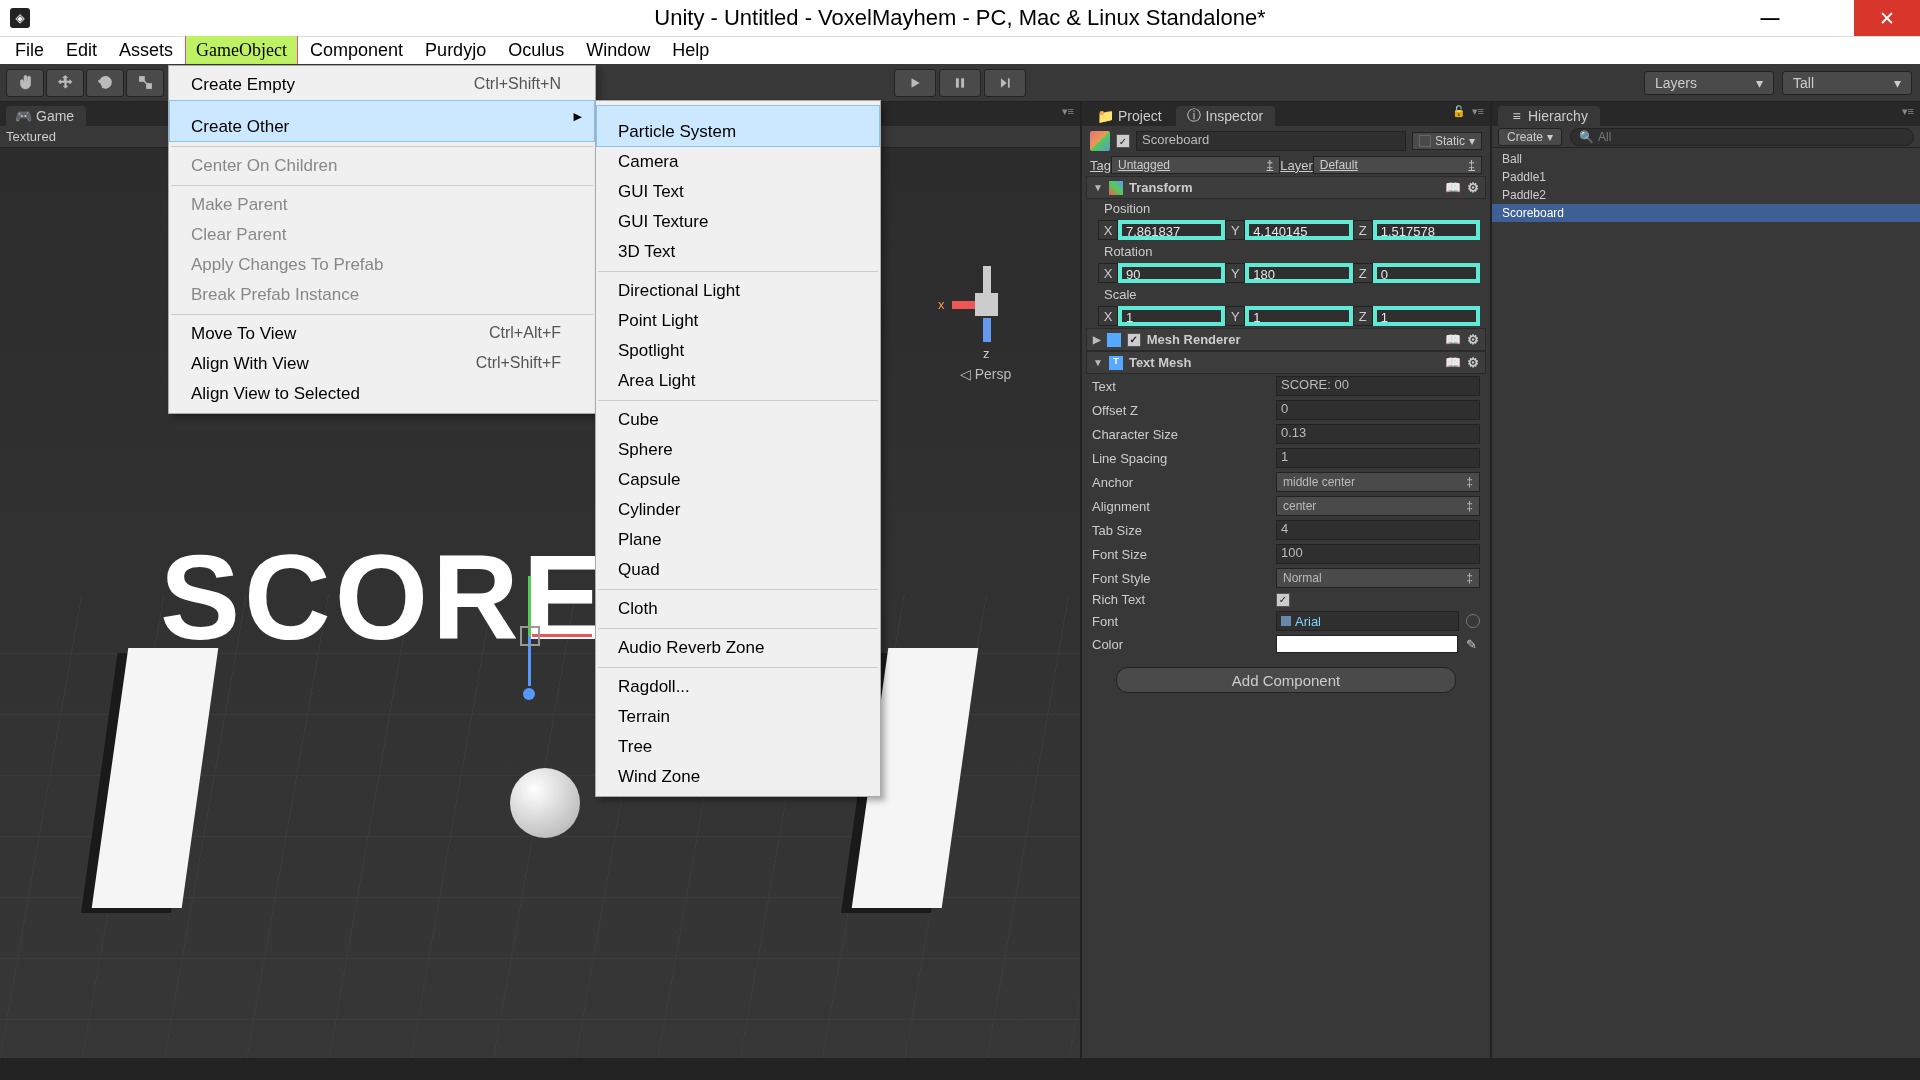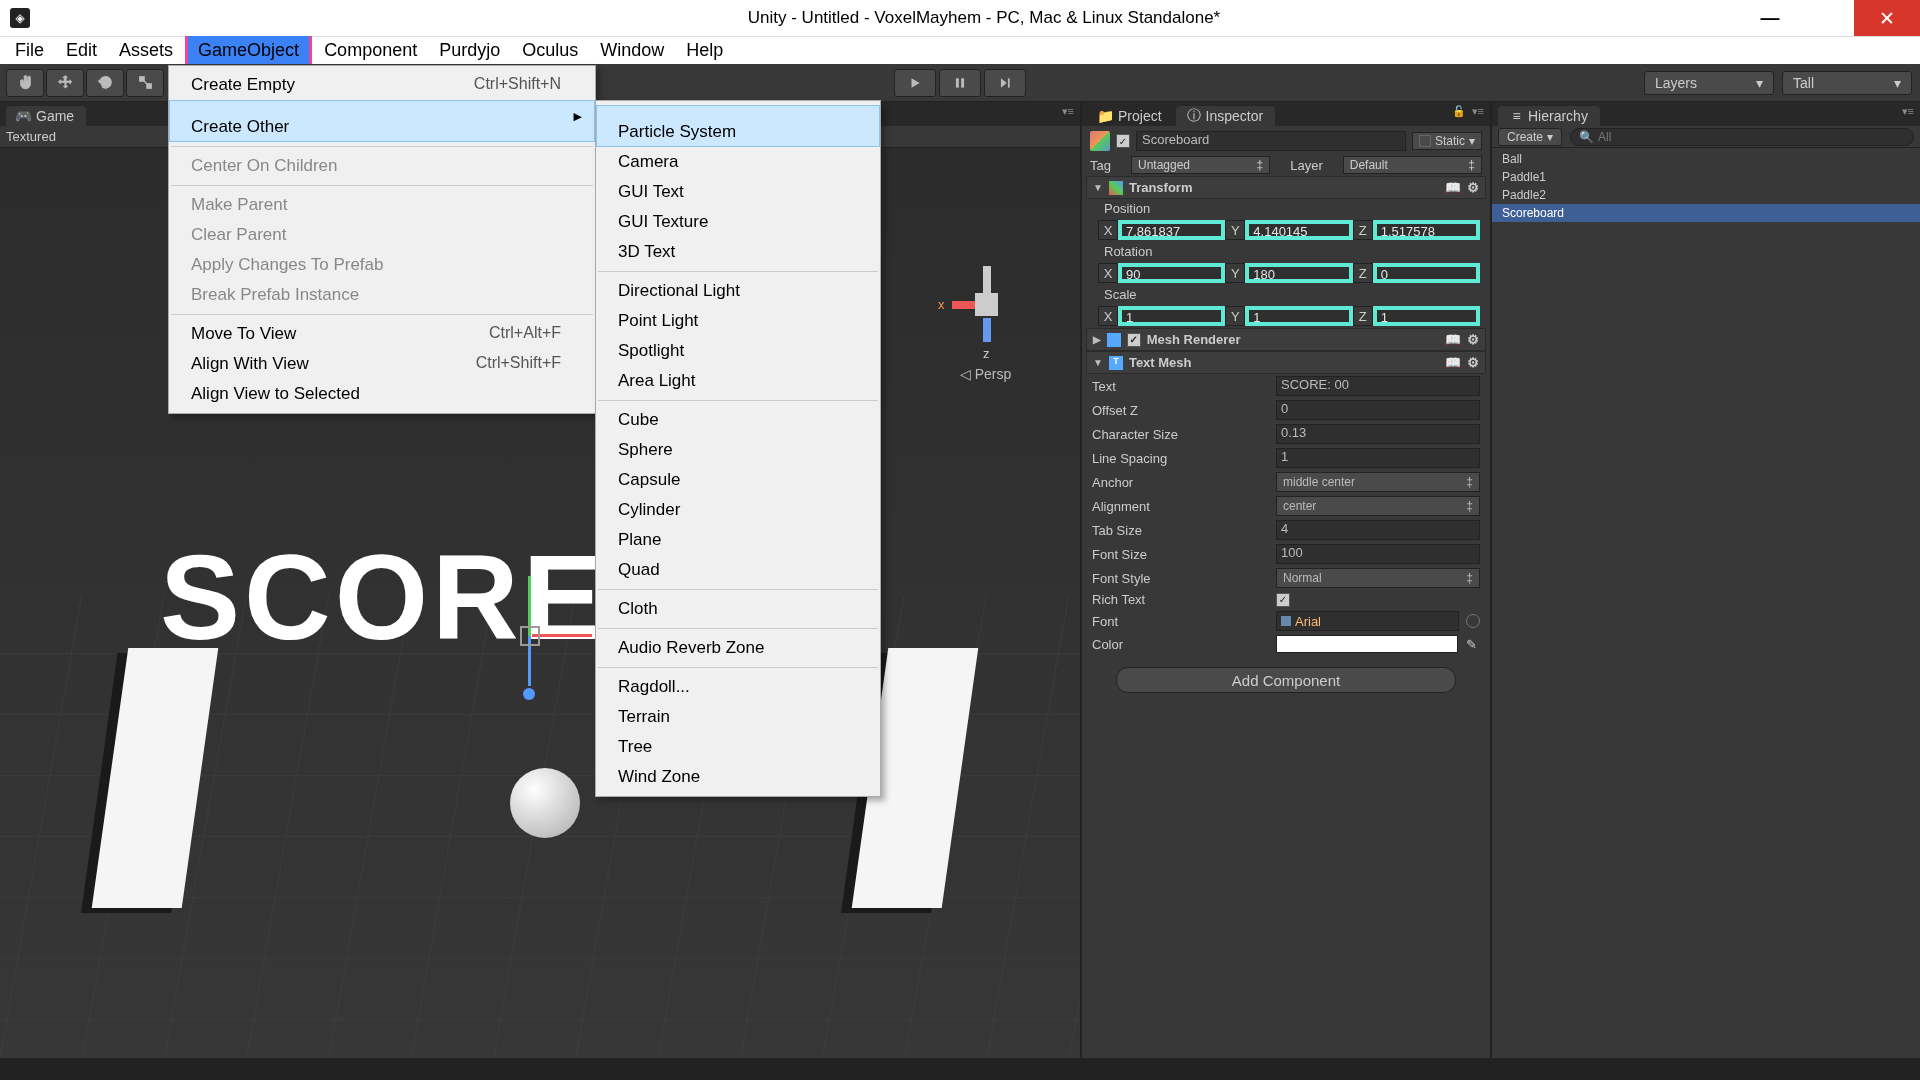--- a/index.html
+++ b/index.html
@@ -1,30 +1,30 @@
 <!DOCTYPE html>
 <html><head>
 <meta charset="utf-8">
 <style>
 * { margin: 0; padding: 0; box-sizing: border-box; font-family: Arial, sans-serif; user-select: none; }
 body { background: #383838; width: 1920px; height: 1080px; overflow: hidden; position: relative; }
 
 
 .titlebar { height: 36px; background: #fff; display: flex; align-items: center; justify-content: center; position: relative; }
-.titlebar-title { font-size: 17px; color: #000; position: absolute; left: 50%; transform: translateX(-50%); margin-left: 24px; }
+.titlebar-title { font-size: 22px; color: #000; position: absolute; left: 50%; transform: translateX(-50%); }
 .titlebar-icon { position: absolute; left: 10px; width: 20px; height: 20px; background: #222; border-radius: 3px; display:flex; align-items:center; justify-content:center; color:#fff; font-size:12px;}
 .win-controls { position: absolute; right: 0; top: 0; height: 36px; display: flex; }
 .win-btn { width: 56px; height: 36px; display: flex; align-items: center; justify-content: center; font-size: 19px; }
 .win-btn.close { background: #d9362b; color: #fff; width: 66px; }
 .win-btn.min { font-weight:bold; }
 
 
 .menubar { height: 28px; background: #fff; border-top: 1px solid #ddd; display: flex; align-items: center; padding-left: 5px; gap: 2px; }
 .menu-item { padding: 4px 10px; font-size: 18px; color: #000; cursor: pointer; }
-.menu-item.active { background: #3b82f6; border: 3px solid #ec4899; }
+.menu-item.active { background: #bef264; border: 1px solid #ec4899; font-family: Liberation Serif, serif; }
 
 
 .toolbar { height: 38px; background: #383838; display: flex; align-items: center; padding: 0 6px; gap: 3px; position: relative; border-bottom: 1px solid #222; }
 .tool-group { display: flex; gap: 2px; align-items: center; }
 .tool-btn { width: 38px; height: 28px; background: #4a4a4a; border: 1px solid #222; border-radius: 3px; display: flex; align-items: center; justify-content: center; color: #ccc; }
 .tool-btn svg { width: 17px; height: 17px; fill: #bbb; stroke:#bbb; }
 .play-controls { position: absolute; left: 50%; transform: translateX(-50%); display: flex; gap: 3px; }
 .play-btn { width: 42px; height: 28px; background: #4a4a4a; border: 1px solid #222; border-radius: 3px; display: flex; align-items: center; justify-content: center; }
 .play-btn svg { width: 14px; height: 14px; fill: #bbb; }
 .toolbar-right { position: absolute; right: 8px; display: flex; gap: 8px; }
@@ -86,38 +86,38 @@
 .ctx-item.haschild::after { content: "▶"; position: absolute; right: 12px; font-size: 11px; top: 9px; }
 .ctx-sep { height: 1px; background: #ccc; margin: 4px 2px; }
 .ctx-shortcut { color: #555; font-size: 16px; }
 
 
 .insp-content { padding: 2px 4px; font-size: 13px; color: #ccc; }
 .insp-header { display: flex; align-items: center; gap: 6px; padding: 3px 4px; }
 .insp-header .cube-ico { width:20px; height:20px; background: linear-gradient(135deg,#d77,#e95 50%,#5c5 50%,#59c); border-radius:2px; }
 .insp-name { flex:1; background: #2f2f2f; border: 1px solid #222; height: 20px; padding: 0 5px; color:#bbb;}
 .static-dd { background:#4a4a4a; border:1px solid #222; padding:1px 6px; font-size:12px; display:flex; align-items:center; gap:4px;text-align:right;}
-.tag-row { display:flex; align-items:center; gap:20px; padding: 2px 4px; font-size:13px;}
+.tag-row { display:flex; align-items:center; gap:0; padding: 2px 4px; font-size:13px;text-decoration:underline;}
 .tag-dd { flex:1; background:#4a4a4a; border:1px solid #222; padding:1px 6px; font-size:12px; display:flex; justify-content:space-between;}
 
 .comp-header { background: #3d3d3d; border: 1px solid #2a2a2a; padding: 3px 6px; display:flex; align-items:center; gap:6px; font-weight:bold; position:relative; }
 .comp-header .tri { font-size:10px; color:#bbb; }
 .comp-opts { position:absolute; right:6px; display:flex; gap:6px; }
 .comp-ico { width:14px;height:14px;display:inline-block;}
 .prop-row { display: flex; align-items: center; padding: 2px 6px; gap: 4px; }
 .prop-label { width: 180px; font-size: 13px; color:#ccc;}
 .prop-sub { padding-left: 12px; }
 .xyz-row { display:flex; gap:0; flex:1;}
 .xyz-label { width:20px; text-align:center; font-size:13px; color:#ccc; background:#3a3a3a; border:1px solid #222; display:flex; align-items:center; justify-content:center;}
 .xyz-input { flex:1; background: #2f2f2f; border: 4px solid #5eead4; height: 20px; padding:0 4px; color:#e5e5e5; min-width:0;}
 .prop-input { flex:1; background: #2f2f2f; border: 1px solid #222; height: 20px; padding:0 4px; color:#bbb;}
 .prop-dd { flex:1; background: #4a4a4a; border: 1px solid #222; height: 20px; padding:0 6px; color:#bbb; display:flex; align-items:center; justify-content:space-between; font-size:12px;}
 .color-swatch { flex:1; height:18px; background:#fff; border:1px solid #222; position:relative; }
 .color-picker-ico { margin-left:4px; width:14px; height:14px; color:#ccc;}
-.object-field { flex:1; background: #2f2f2f; border: 1px solid #222; height: 20px; padding:0 4px; color:#fdba74; display:flex; align-items:center; gap:4px;}
+.object-field { flex:1; background: #2f2f2f; border: 1px solid #222; height: 20px; padding:0 4px; color:#7dd3fc; display:flex; align-items:center; gap:4px;}
 .object-field .obj-ico{ width:10px;height:10px;background:#68a;}
 .obj-circle { width:14px; height:14px; border:1px solid #777; border-radius:50%; margin-left:3px;}
 
 .add-comp-btn { margin: 12px 30px; height: 26px; background: #4a4a4a; border: 1px solid #222; border-radius:12px; display:flex; align-items:center; justify-content:center; color:#ccc; font-size:15px;}
 
 
 .hier-list { padding: 2px 0; }
 .hier-item { padding: 2px 10px; font-size: 12px; color:#ccc; }
 .hier-item.selected { background: #3e5f96; color:#fff; }
 .search-box { flex:1; height:18px; background:#2f2f2f; border:1px solid #222; border-radius:9px; padding:0 8px; color:#777; font-size:12px; display:flex; align-items:center; gap:4px;}

